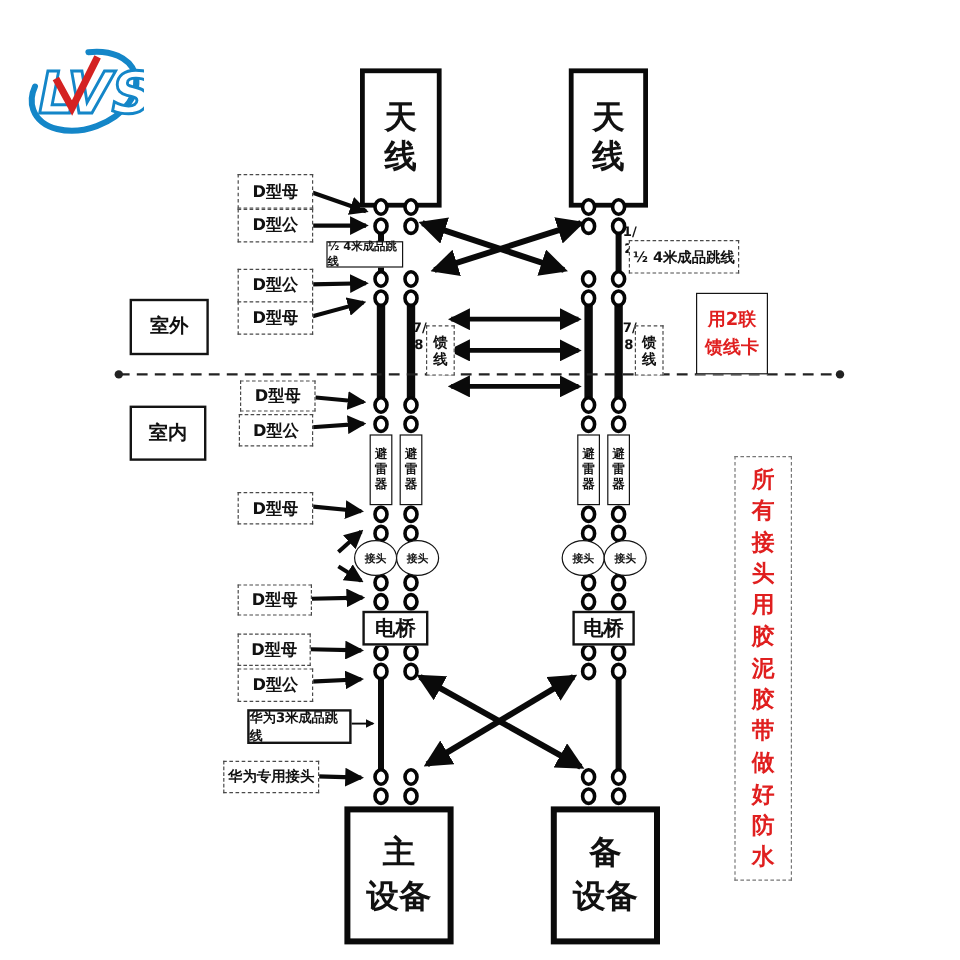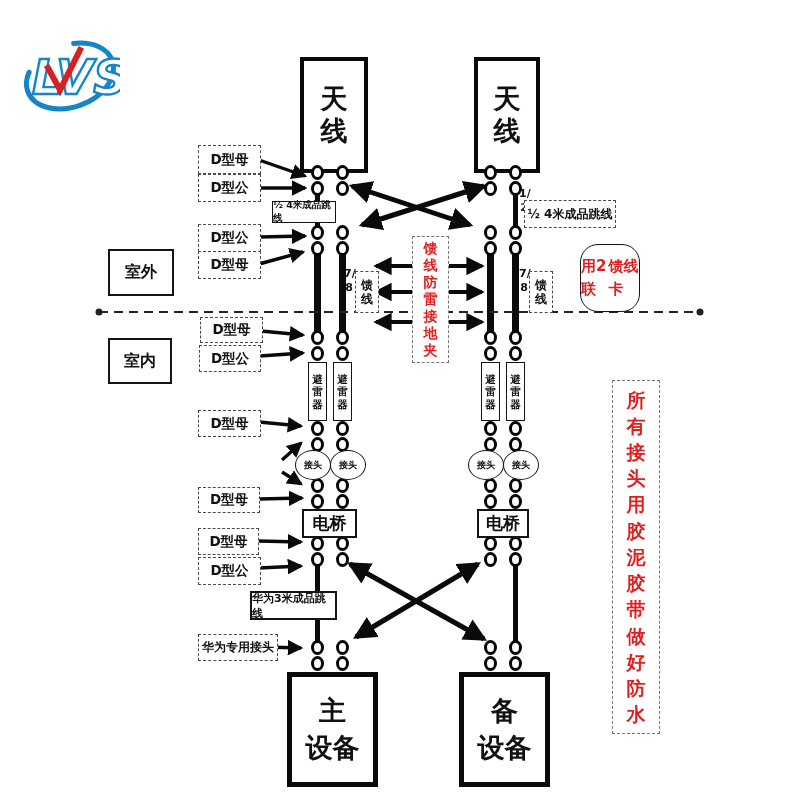--- a/index.html
+++ b/index.html
@@ -227,31 +227,28 @@
     </div>
   <div class="dbox" style="left:198px;top:487px;width:60px;height:24px;font-size:13.5px;">
       <span>D型母</span>
     </div>
   <div class="dbox" style="left:198px;top:528px;width:59px;height:25px;font-size:13.5px;">
       <span>D型母</span>
     </div>
   <div class="dbox" style="left:198px;top:557px;width:61px;height:26px;font-size:13.5px;">
       <span>D型公</span>
     </div>
-  <div class="sbox" style="left:206px;top:591px;width:83px;height:25px;font-size:11px;margin-left:44px;">
+  <div class="sbox" style="left:206px;top:591px;width:83px;height:25px;font-size:11px;">
       <span>华为3米成品跳线</span>
     </div>
-  <div class="dbox" style="left:198px;top:634px;width:78px;height:25px;font-size:12px;align-items:center;">
+  <div class="dbox" style="left:186px;top:634px;width:78px;height:25px;font-size:12px;align-items:center;">
       <span>华为专用接头</span>
     </div>
 
-  <div class="dbox red" style="left:412px;top:236px;width:35px;height:125px;font-size:14px;border-color:#777;">
-    <div class="vtext" style="line-height:1.22;">馈线防雷接地夹</div>
-  </div>
-  <div class="sbox red" style="left:580px;top:244px;width:58px;height:66px;font-size:15px;flex-direction:row;line-height:1.55;border-width:1.6px;border-radius:18px;">
+  <div class="sbox red" style="left:580px;top:244px;width:58px;height:66px;font-size:15px;flex-direction:column;line-height:1.55;border-width:1.6px;">
     <div>用2联</div>
     <div>馈线卡</div>
   </div>
   <div class="dbox red" style="left:612px;top:380px;width:46px;height:352px;font-size:19px;border-color:#777;">
     <div class="vtext" style="line-height:1.38;">所有接头用胶泥胶带做好防水</div>
   </div>
 
 </div>
 
 </body></html>

